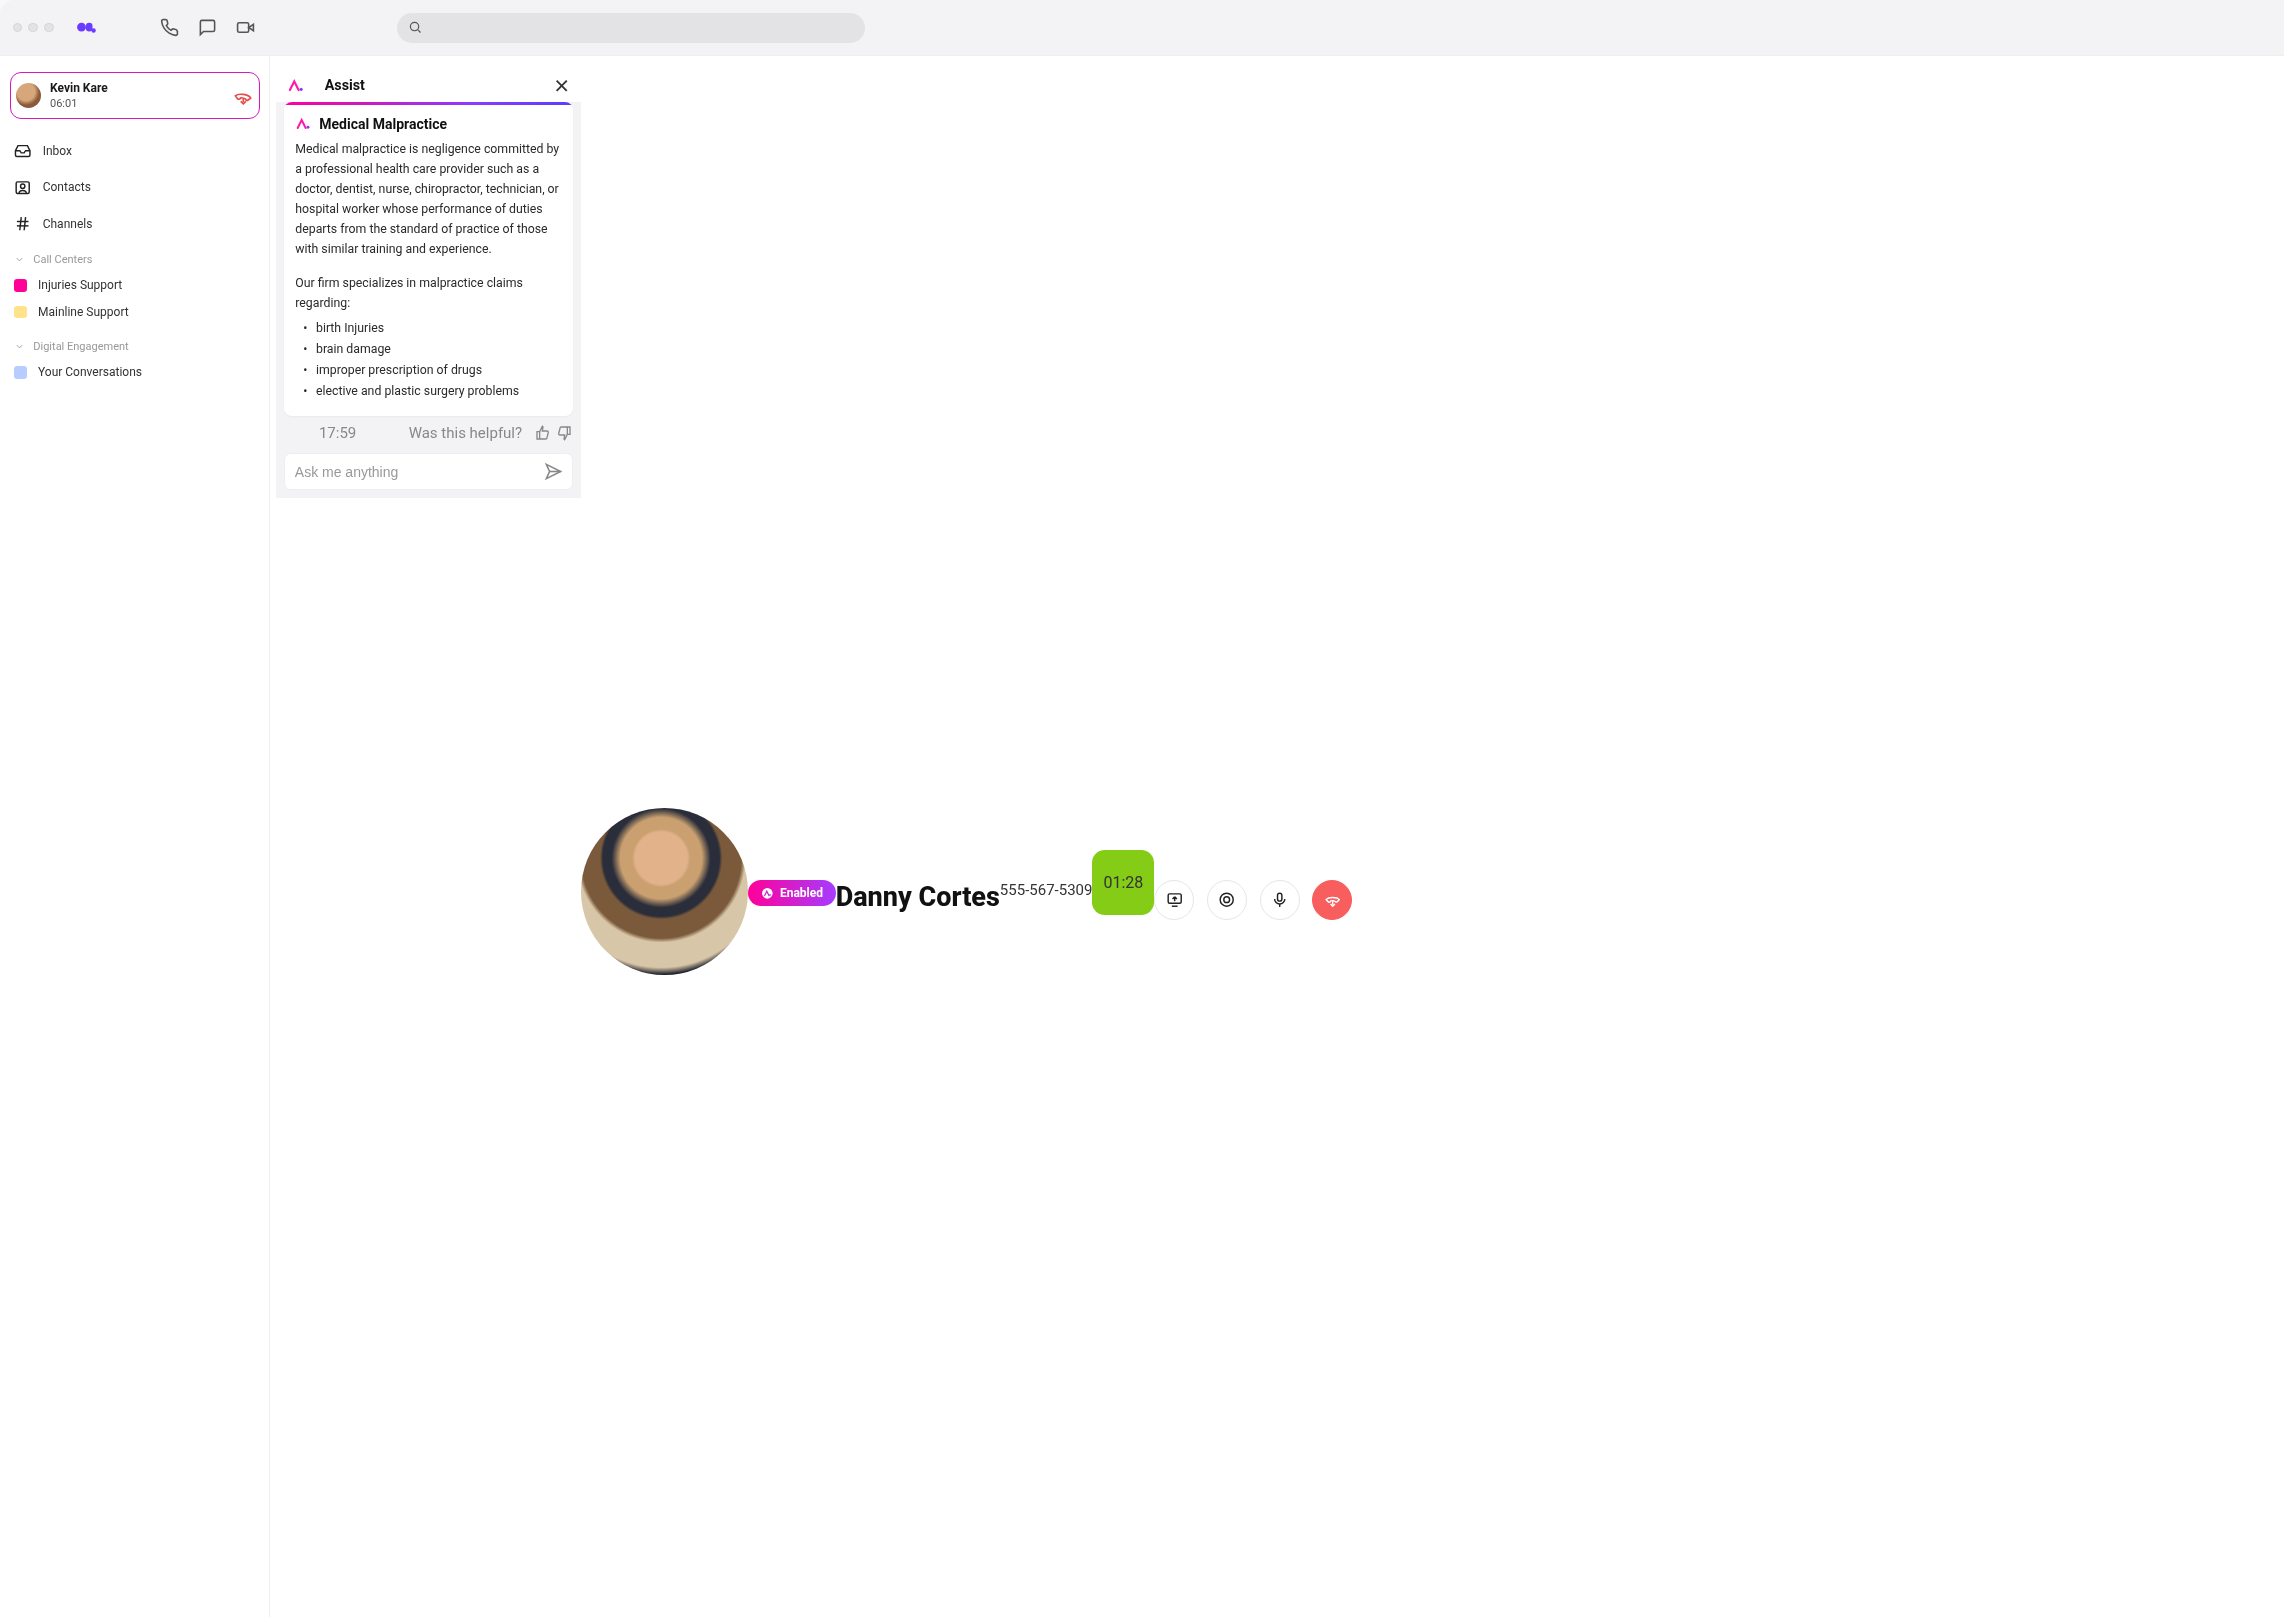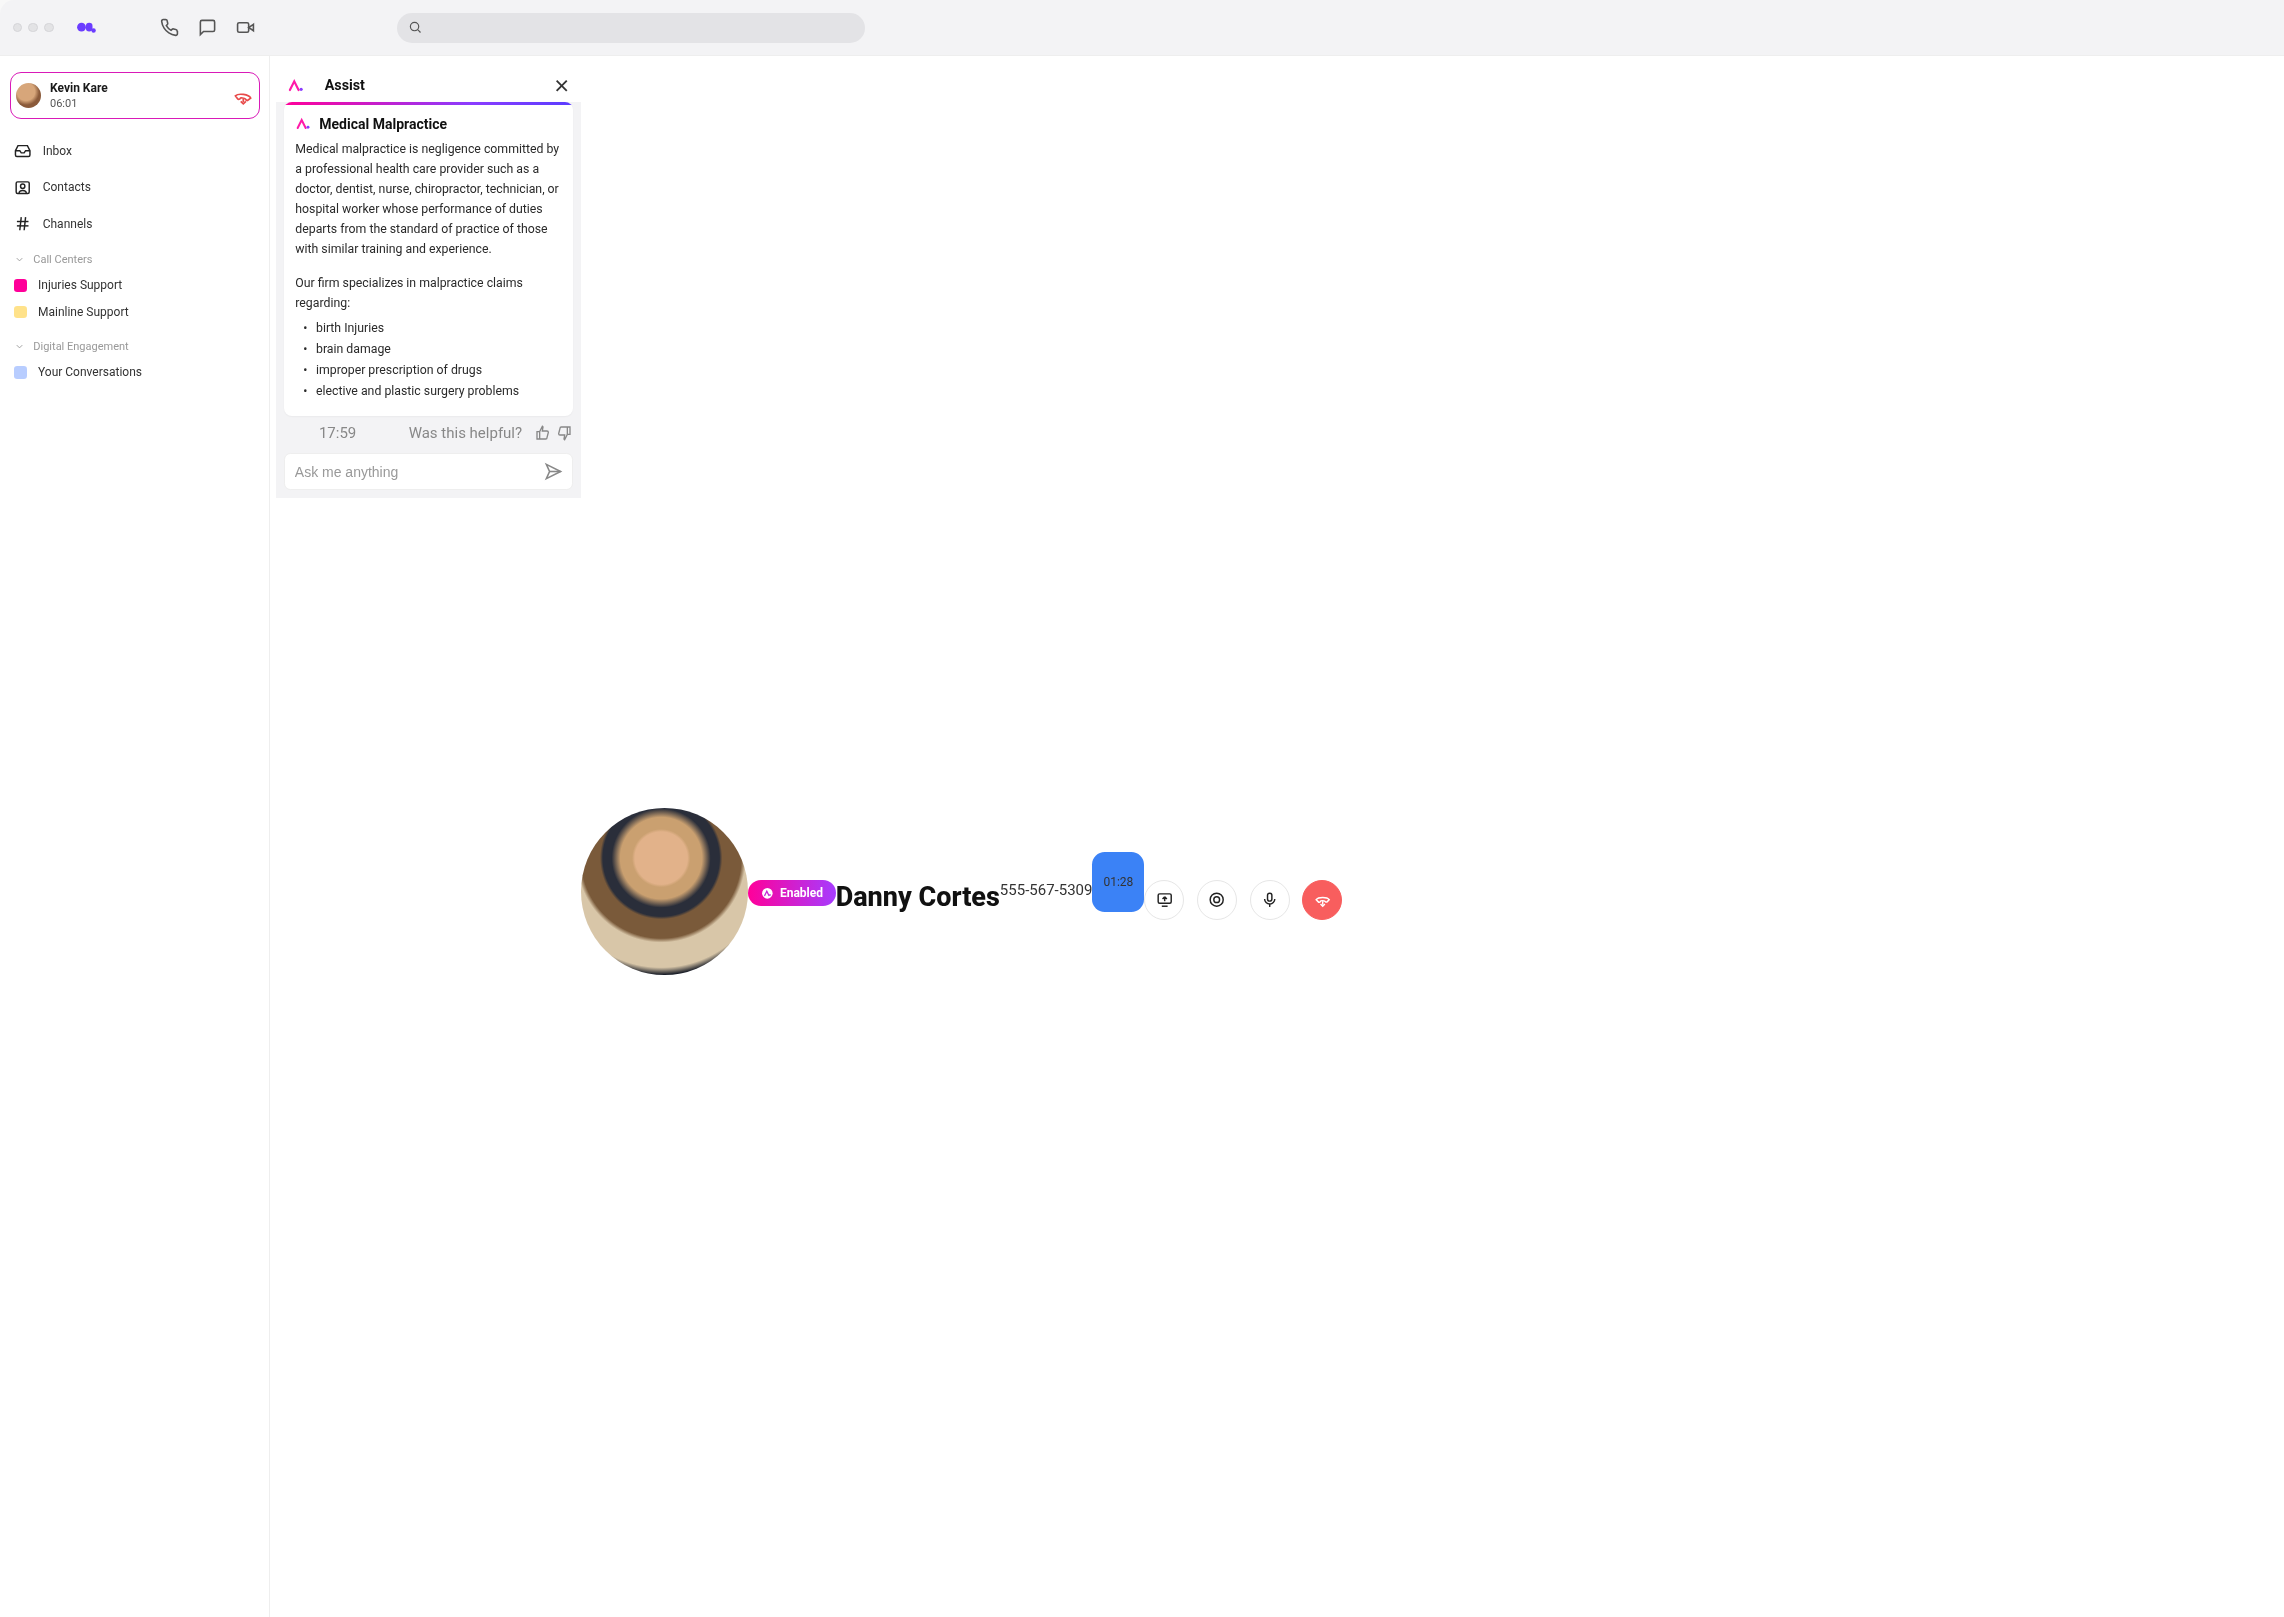--- a/index.html
+++ b/index.html
@@ -134,21 +134,21 @@
 }
 .badge {
   display:inline-flex; align-items:center; gap:6.3px;
   background: linear-gradient(90deg, #ff0099, #a63cff);
   color:#fff; font-weight:700; font-size:12px;
   padding: 6.3px 12.7px; border-radius: 14.3px; margin-bottom: 14.3px;
 }
 .badge-ic { width:12.7px; height:12.7px; }
 .contact-name { font-size: 27px; font-weight:800; color:#111; margin-bottom:6.3px; }
 .contact-phone { font-size:15px; color:#333; margin-bottom:20.6px; }
-.time-pill { background:#3b82f6; color:#333; font-size:12px; padding:23px 11px; border-radius:12.7px; margin-bottom:36px; }
+.time-pill { background:#84cc16; color:#333; font-size:16px; padding:23px 11px; border-radius:12.7px; margin-bottom:36px; }
 .call-controls { display:flex; gap:12.7px; }
 .ctrl {
   width:40px; height:40px; border-radius:50%; border:0.8px solid #e6e6e6; background:#fff;
   display:flex; align-items:center; justify-content:center; cursor:pointer; color:#222;
 }
 .ctrl.end { background:#f85e5e; border-color:#f85e5e; color:#fff; }
 .ctrl svg { width:17.4px; height:17.4px; }
 </style>
 </head>
 <body>

